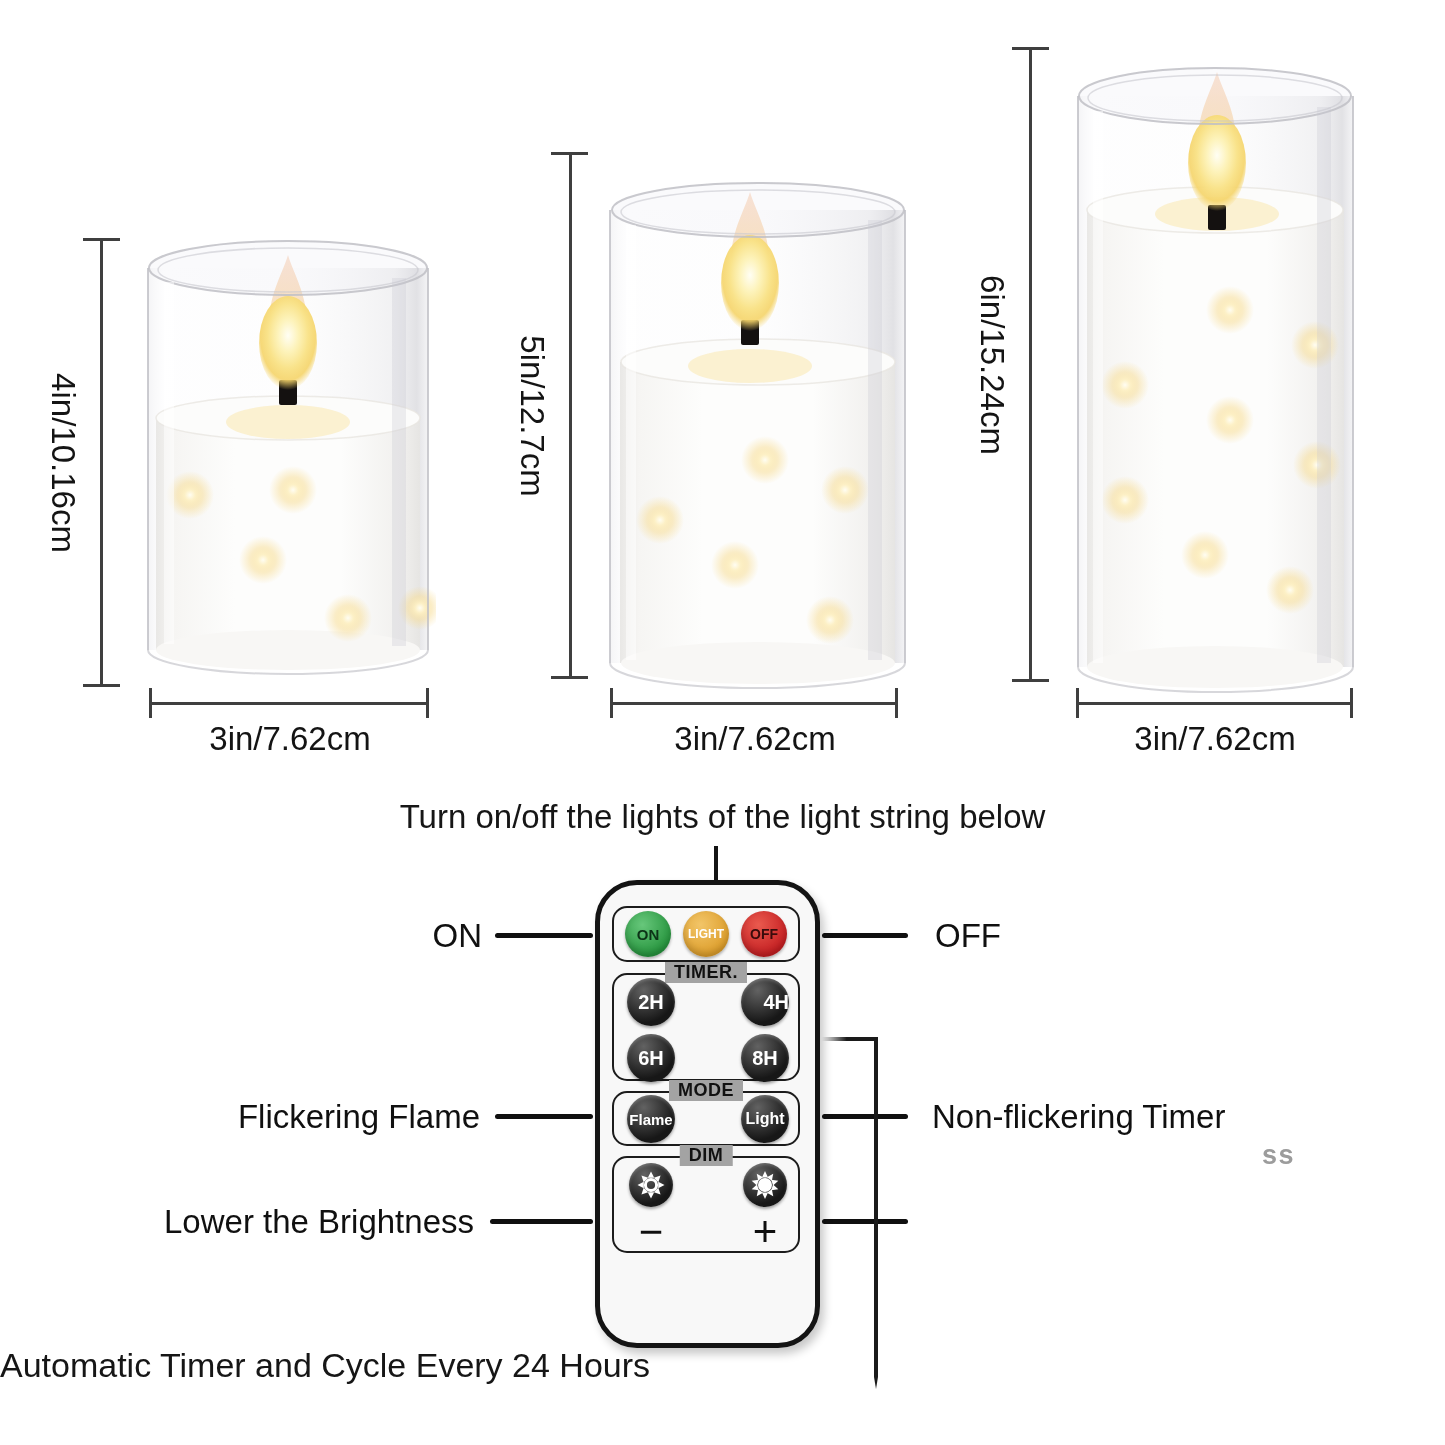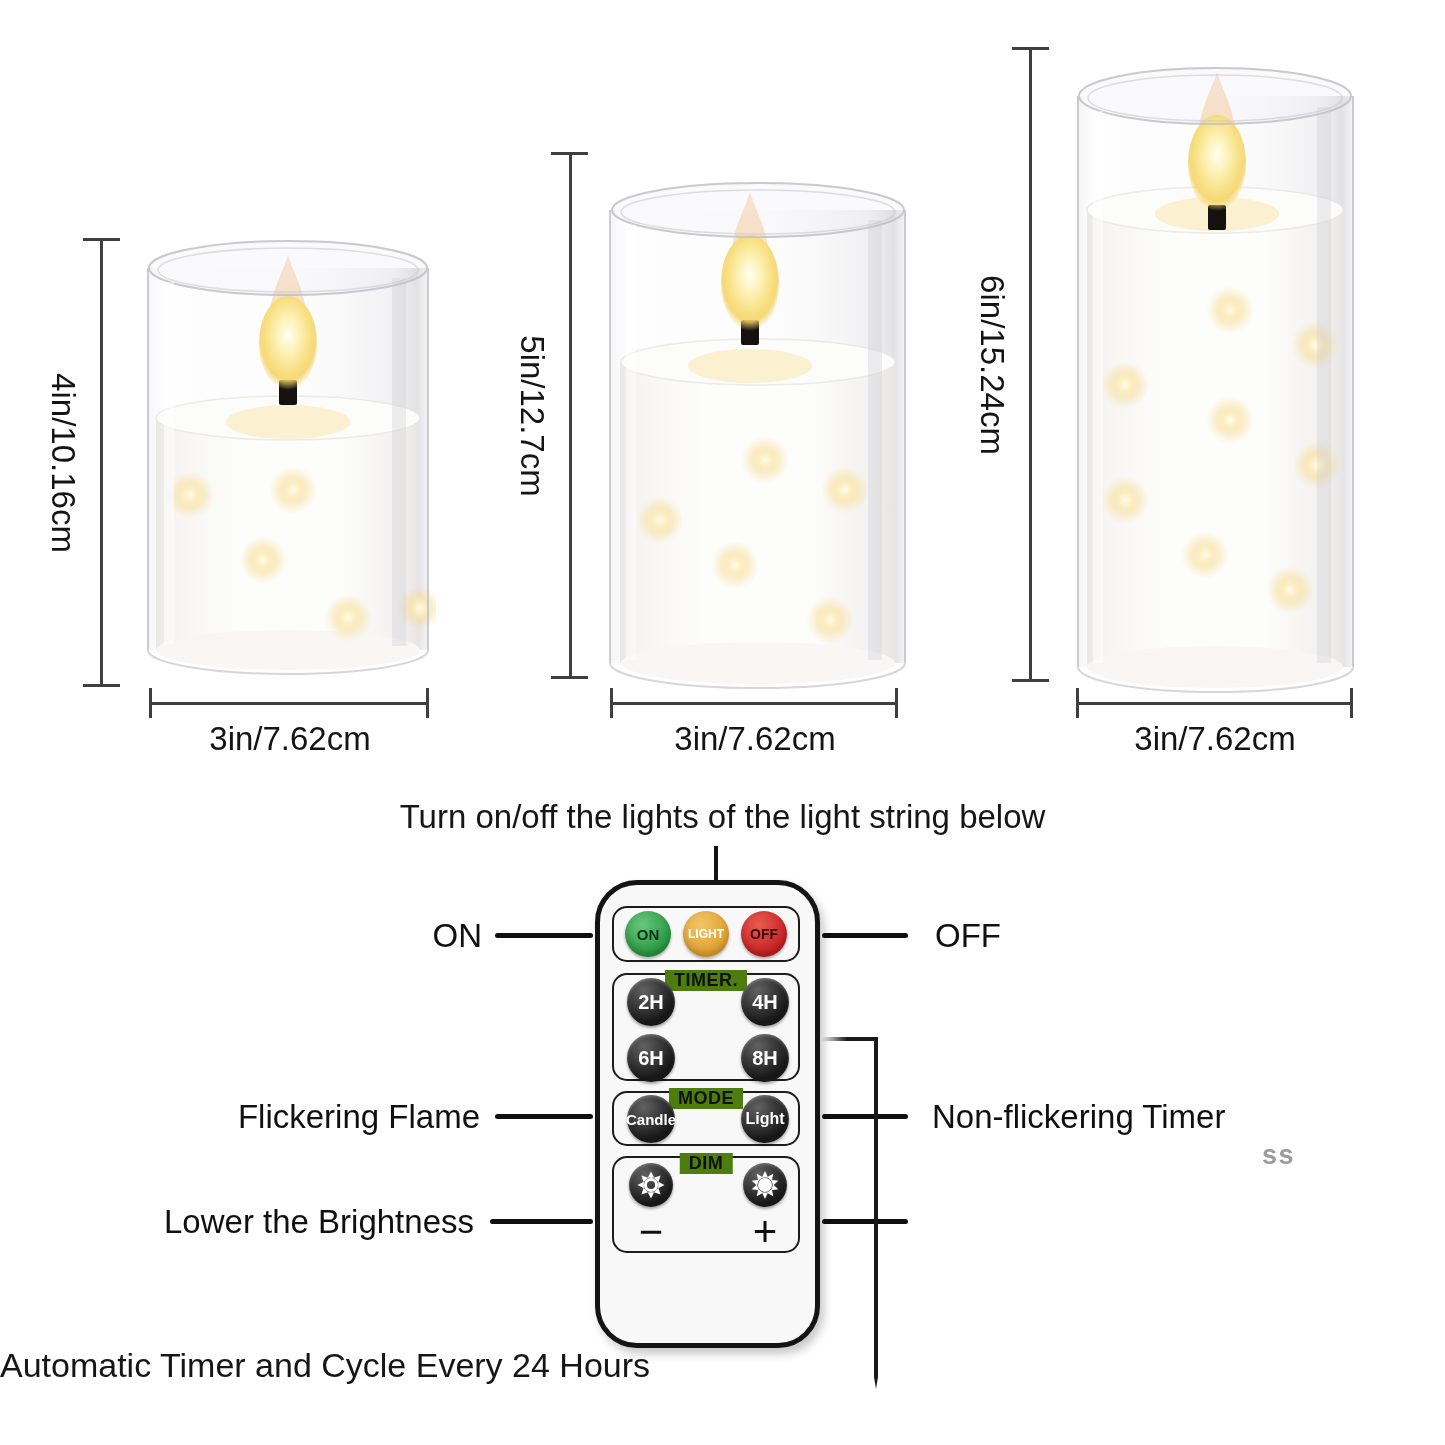--- a/index.html
+++ b/index.html
@@ -28,33 +28,33 @@
   
   *{box-sizing:border-box;}
   .remote{position:absolute;left:595px;top:880px;width:225px;height:468px;background:#f8f8f8;
           border:5px solid #141414;border-radius:42px;
           box-shadow:4px 6px 10px rgba(0,0,0,.22);}
   .rsec{position:absolute;left:12px;width:188px;border:2.5px solid #1c1c1c;border-radius:15px;background:transparent;}
   .rsec.power{top:21px;height:56px;display:flex;align-items:center;justify-content:center;gap:12px;}
   .rsec.timer{top:88px;height:108px;}
   .rsec.mode{top:206px;height:55px;}
   .rsec.dim{top:271px;height:97px;}
-  .legend{position:absolute;top:-13px;left:50%;transform:translateX(-50%);background:#4d7c0f;
-          padding:0 9px;font-size:18px;font-weight:bold;letter-spacing:.5px;color:#111;margin-top:8px;}
+  .legend{position:absolute;top:-13px;left:50%;transform:translateX(-50%);background:#a3a3a3;
+          padding:0 9px;font-size:18px;font-weight:bold;letter-spacing:.5px;color:#111;}
   .rbtn{border:none;padding:0;border-radius:50%;display:flex;align-items:center;justify-content:center;
         font-family:inherit;font-weight:bold;cursor:pointer;}
   .pbtn{width:46px;height:46px;font-size:15px;box-shadow:0 2px 3px rgba(0,0,0,.3), inset 0 -4px 6px rgba(0,0,0,.18);}
   .pbtn.on{background:radial-gradient(circle at 38% 30%,#67c77b,#27953e 72%);color:#0c3317;}
   .pbtn.light{background:radial-gradient(circle at 38% 30%,#f2c568,#dd9e2c 72%);color:#fff;font-size:12px;}
   .pbtn.off{background:radial-gradient(circle at 38% 30%,#ea5a4e,#c41f22 72%);color:#3a0b0b;font-size:14px;}
   .kbtn{position:absolute;width:48px;height:48px;color:#fff;font-size:20px;
         background:radial-gradient(circle at 35% 26%,#626262,#171717 68%);
         box-shadow:0 2px 3px rgba(0,0,0,.35), inset 0 2px 3px rgba(255,255,255,.22);}
   .kbtn.small-text{font-size:15px;}
-  .b2h{left:13px;top:3px;} .b4h{left:127px;top:3px;}
+  .b2h{left:13px;top:3px;} .b4h{left:127px;top:3px;justify-content:flex-end;}
   .b6h{left:13px;top:59px;} .b8h{left:127px;top:59px;}
   .bcandle{left:13px;top:2px;} .blight{left:127px;top:2px;font-size:16px;}
   .dbtn{position:absolute;width:44px;height:44px;}
   .ddown{left:15px;top:5px;} .dup{left:129px;top:5px;}
   .sign{position:absolute;width:40px;text-align:center;font-size:42px;font-weight:400;color:#0f0f0f;line-height:44px;}
   .minus{left:17px;top:52px;} .plus{left:131px;top:52px;}
   .candle-svg{position:absolute;}
 </style>
 </head>
 <body>
@@ -247,21 +247,21 @@
         <span>6H</span>
       </button>
       <button class="rbtn kbtn b8h">
         <span>8H</span>
       </button>
     </div>
 
     <div class="rsec mode">
       <span class="legend">MODE</span>
       <button class="rbtn kbtn small-text bcandle">
-        <span>Candle</span>
+        <span>Flame</span>
       </button>
       <button class="rbtn kbtn blight">
         <span>Light</span>
       </button>
     </div>
 
     <div class="rsec dim">
       <span class="legend">DIM</span>
       <button class="rbtn kbtn dbtn ddown">
         <svg width="30" height="30" viewBox="-15 -15 30 30">

